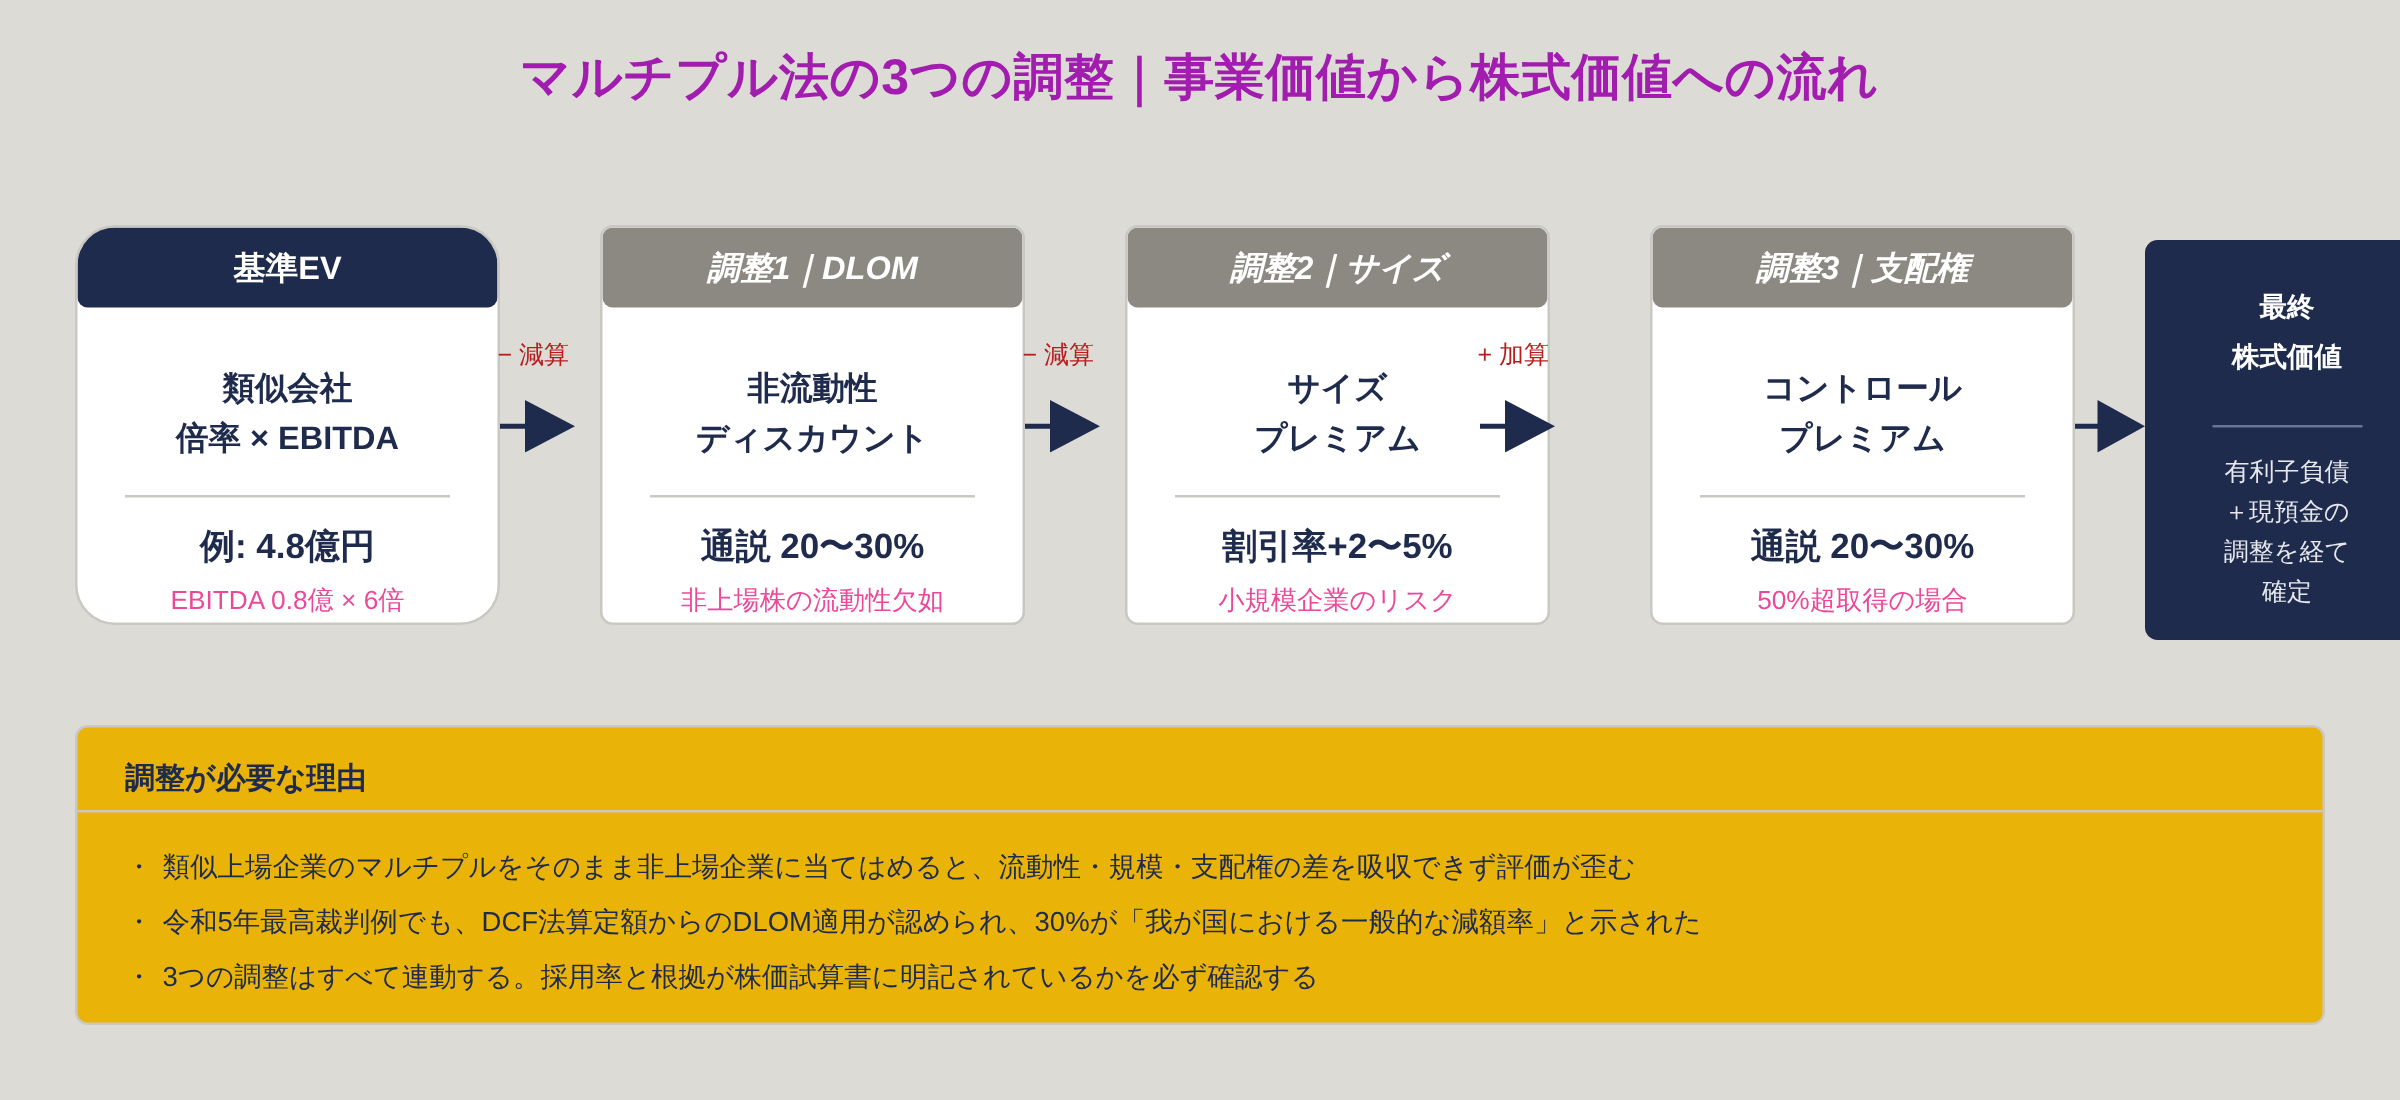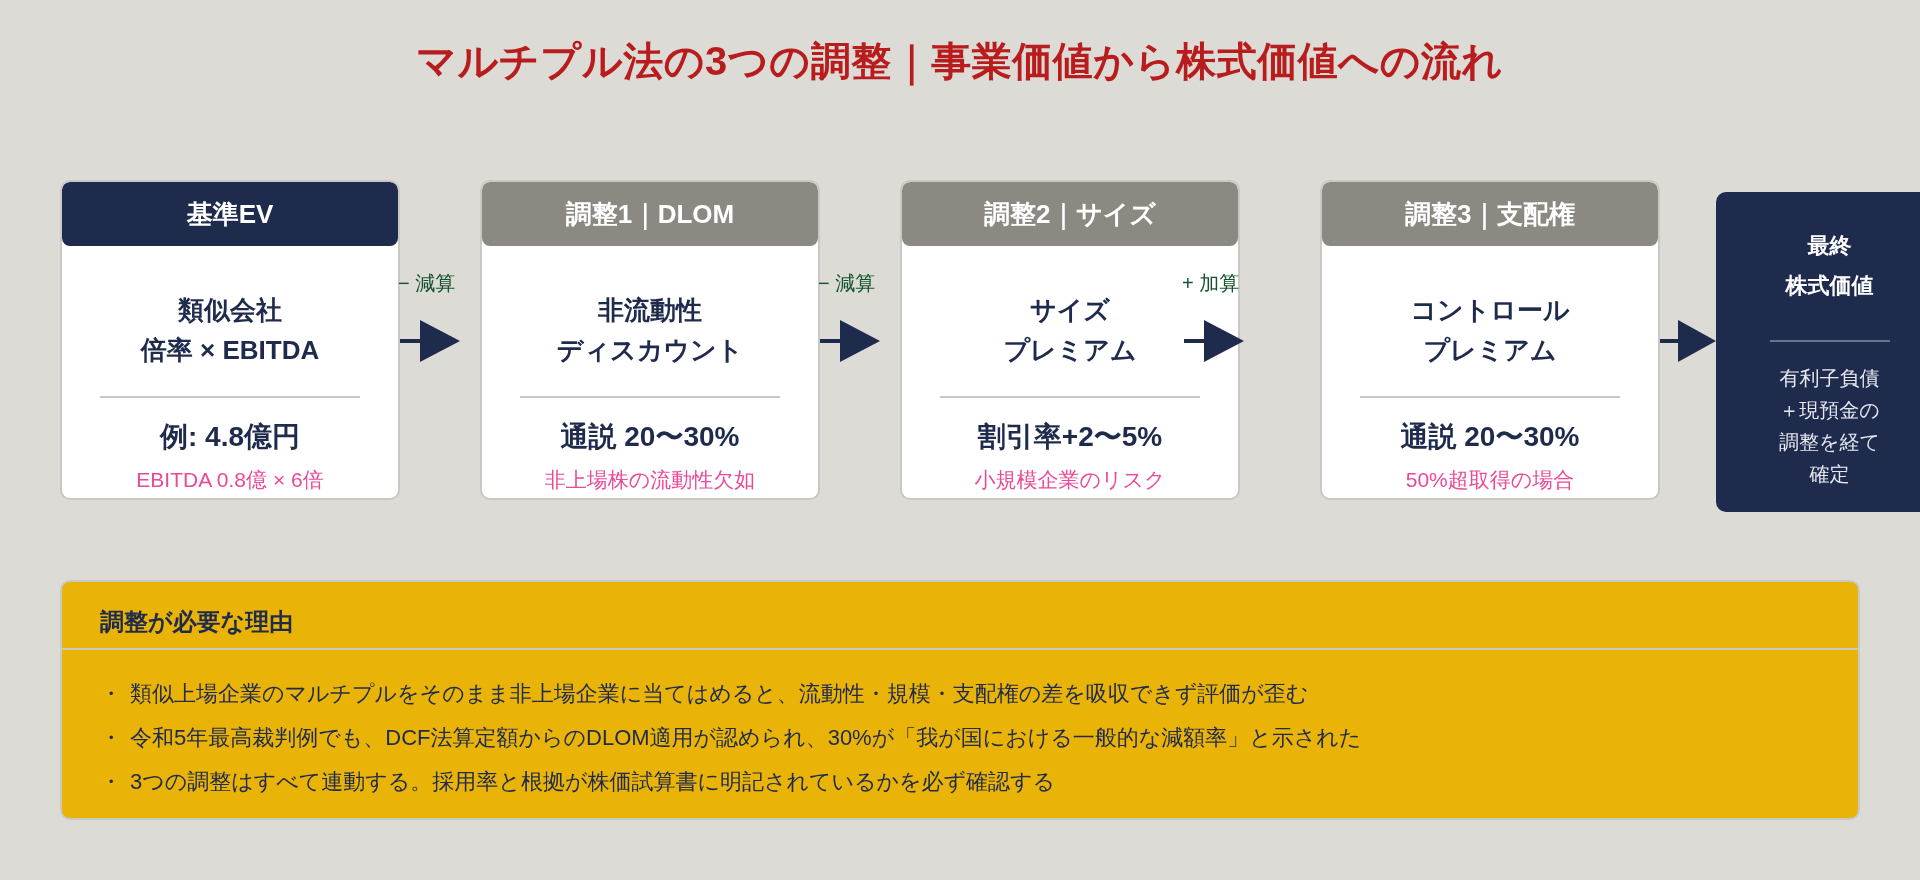--- a/index.html
+++ b/index.html
@@ -5,54 +5,54 @@
   * { box-sizing: border-box; margin: 0; padding: 0; }
   html, body { width: 1920px; height: 880px; overflow: hidden; }
   body {
     background: #dcdbd6;
     font-family: "Liberation Sans", "DejaVu Sans", sans-serif;
     color: #1f2b4d;
     position: relative;
   }
   .title {
     position: absolute; top: 34px; left: 0; width: 1903px;
-    text-align: center; font-size: 40px; font-weight: bold; color: #b91c1c;
+    text-align: center; font-size: 40px; font-weight: bold; color: #a21caf;
     letter-spacing: 0.5px;
     padding-left: 16px;
   }
   .card {
     position: absolute; top: 180px; width: 340px; height: 320px;
     background: #ffffff; border: 2px solid #c9c8c2; border-radius: 10px;
     overflow: hidden;
   }
   .card-header {
     height: 64px; display: flex; align-items: center; justify-content: center;
     color: #ffffff; font-size: 26px; font-weight: bold;
     border-radius: 8px 8px 8px 8px;
   }
   .card-header.navy { background: #1f2b4d; }
-  .card-header.gray { background: #8b8982; }
+  .card-header.gray { background: #8b8982; font-style: italic; }
   .card-main {
     margin-top: 44px; text-align: center; font-size: 26px; font-weight: bold;
     line-height: 40px; color: #1f2b4d;
   }
   .card-divider {
     width: 260px; height: 2px; background: #c9c8c2; margin: 26px auto 0 auto;
   }
   .card-value {
     margin-top: 20px; text-align: center; font-size: 28px; font-weight: bold; color: #1f2b4d;
   }
   .card-note {
     margin-top: 10px; text-align: center; font-size: 21px; color: #ec4899;
   }
   .connector {
     position: absolute; top: 270px; width: 80px; height: 80px;
   }
   .op-label {
-    position: absolute; top: 0; left: -2px; font-size: 20px; color: #14532d; white-space: nowrap;
+    position: absolute; top: 0; left: -2px; font-size: 20px; color: #b91c1c; white-space: nowrap;
   }
   .arrow {
     position: absolute; top: 50px; left: 0;
   }
   .final {
     position: absolute; top: 192px; left: 1716px; width: 227px; height: 320px;
     background: #1f2b4d; border-radius: 10px; color: #ffffff; text-align: center;
   }
   .final-title {
     margin-top: 34px; font-size: 22px; font-weight: bold; line-height: 40px;
@@ -75,21 +75,21 @@
   .panel-list li {
     font-size: 22px; line-height: 44px; color: #1f2b4d; display: flex;
   }
   .bullet { width: 30px; display: inline-block; }
 </style>
 </head>
 <body>
 
 <div class="title">マルチプル法の3つの調整｜事業価値から株式価値への流れ</div>
 
-<div class="card" style="left:60px;">
+<div class="card" style="left:60px;border-radius:32px;">
   <div class="card-header navy">基準EV</div>
   <div class="card-main">
     <div>類似会社</div>
     <div>倍率 × EBITDA</div>
   </div>
   <div class="card-divider"></div>
   <div class="card-value">例: 4.8億円</div>
   <div class="card-note">EBITDA 0.8億 × 6倍</div>
 </div>
 

